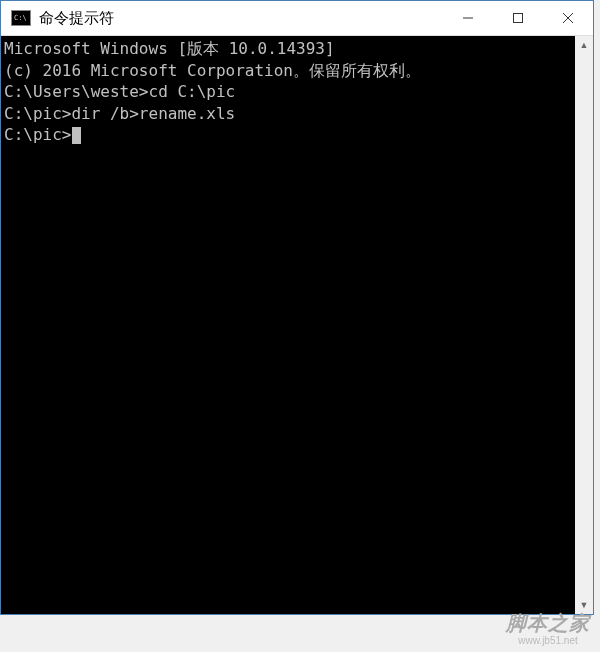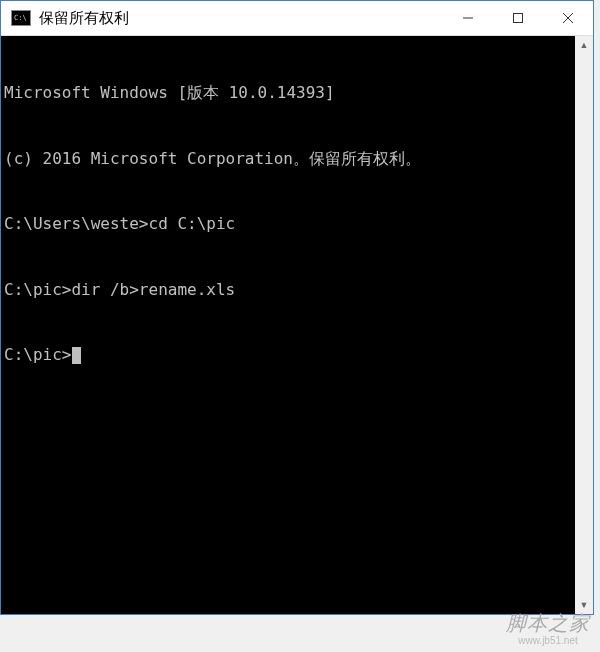--- a/index.html
+++ b/index.html
@@ -98,46 +98,46 @@
       position: absolute;
       bottom: 6px;
       right: 10px;
       text-align: right;
       color: #aaa;
       pointer-events: none;
     }
     .watermark .big {
       font-size: 20px;
       font-style: italic;
-      font-weight: normal;
+      font-weight: bold;
       letter-spacing: 1px;
     }
     .watermark .small {
       font-size: 10px;
       color: #bbb;
       margin-top: -2px;
       text-align: center;
     }
-    .prompt-line { display: block; margin-top: 44px; }
+    .prompt-line { display: block; }
     .cursor-block {
       display: inline-block;
       width: 9px;
       height: 17px;
       background: #c0c0c0;
       vertical-align: text-bottom;
       margin-left: 1px;
     }
   </style>
 </head>
 <body>
 
 <div class="window">
   <div class="titlebar">
     <div class="app-icon">C:\</div>
-    <div class="title-text">保留所有权利</div>
+    <div class="title-text">命令提示符</div>
     <div class="win-controls">
       <div class="win-btn">
         <svg viewBox="0 0 12 12">
             <line x1="1" y1="6" x2="11" y2="6" stroke="currentColor" stroke-width="1"></line>
           </svg>
       </div>
       <div class="win-btn">
         <svg viewBox="0 0 12 12">
             <rect x="1.5" y="1.5" width="9" height="9" fill="none" stroke="currentColor" stroke-width="1"></rect>
           </svg>

